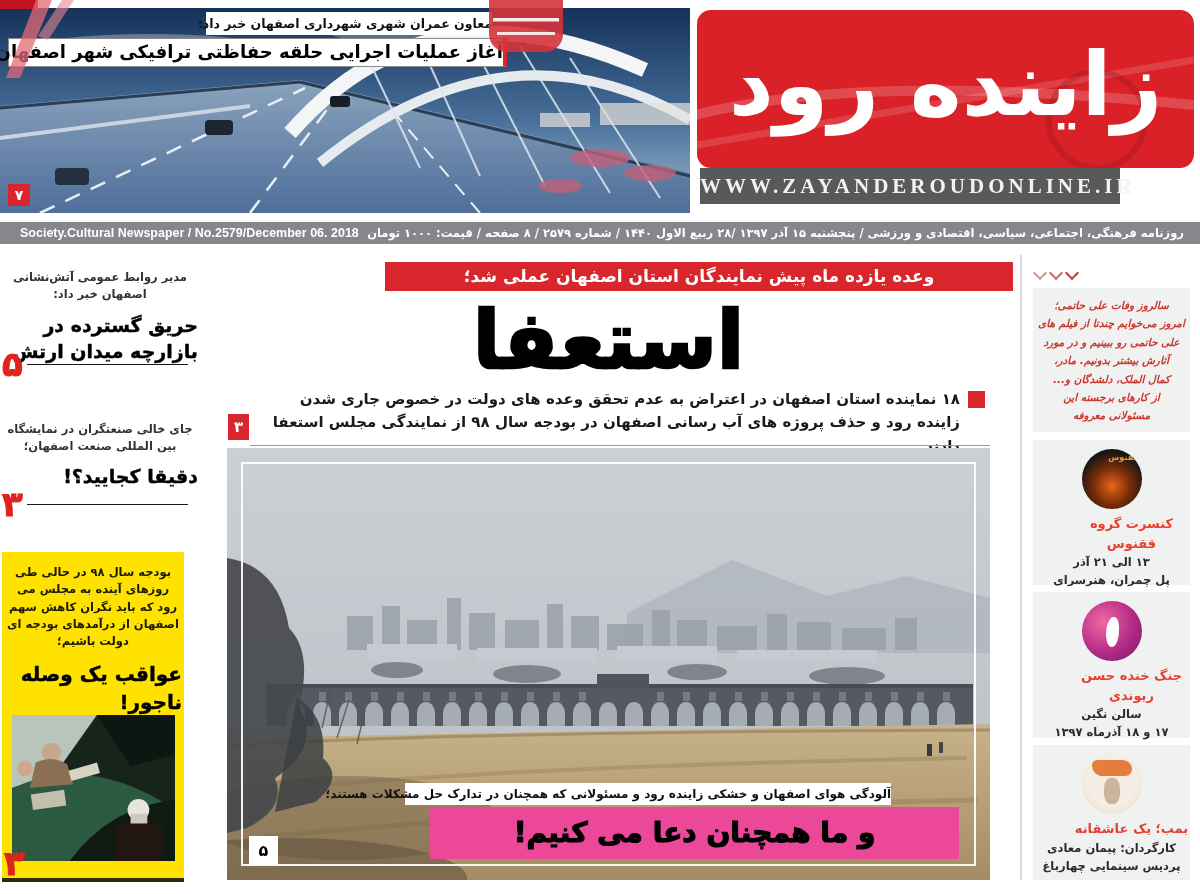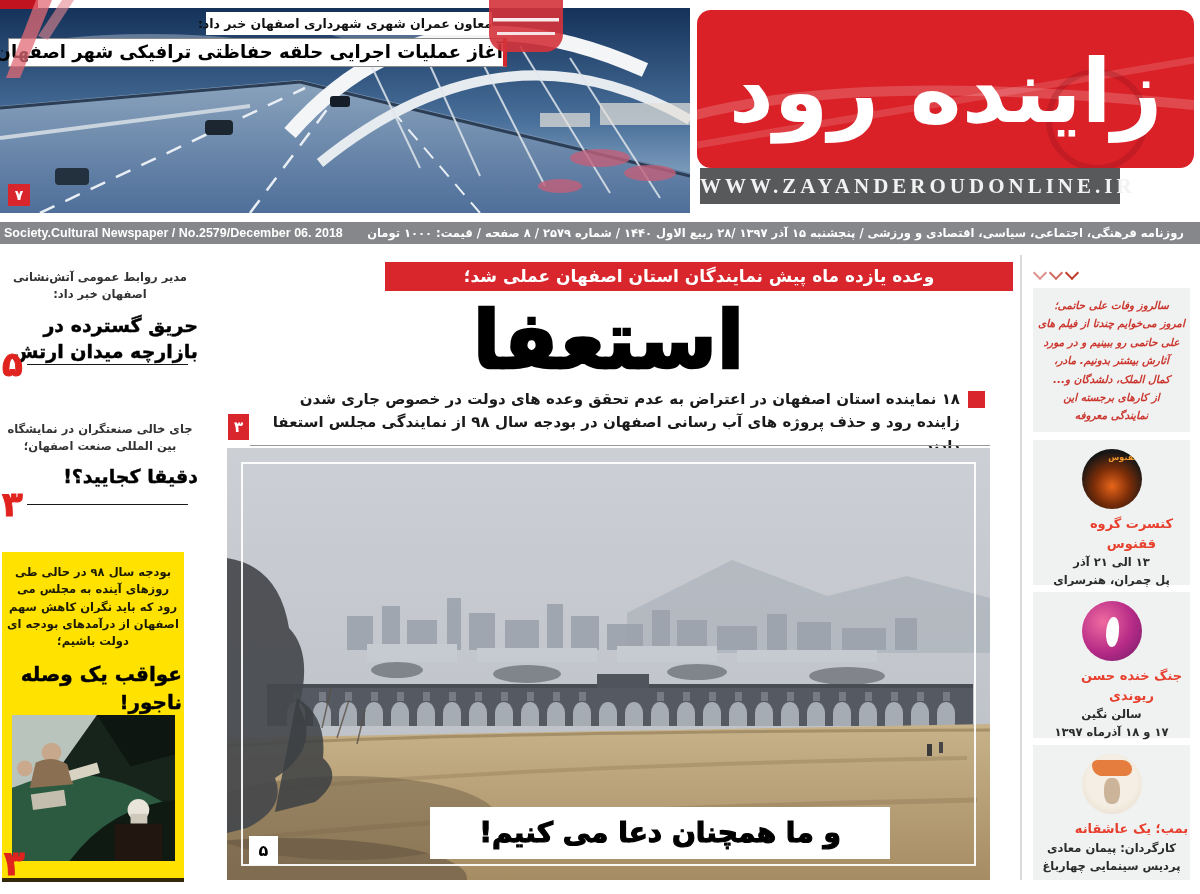--- a/index.html
+++ b/index.html
@@ -16,31 +16,31 @@
       border-right:4px solid #d4262b;color:#000;font-size:18px;font-weight:bold;line-height:26px;
       text-align:center;white-space:nowrap;direction:rtl;}
   .pagebox{background:#d9262c;color:#fff;font-weight:bold;text-align:center;}
   #top-pagenum{left:8px;top:176px;width:22px;height:22px;font-size:14px;line-height:22px;}
   #corner-frag{left:0;top:0;width:110px;height:100px;pointer-events:none;}
   #frag2{left:483px;top:0;width:86px;height:60px;pointer-events:none;}
 
   
   #logo-red{left:697px;top:10px;width:497px;height:158px;background:#da2128;border-radius:14px;overflow:hidden;}
   #logo-red .swirl{position:absolute;left:0;top:0;width:100%;height:100%;}
-  #logo-text{position:absolute;left:0;top:7px;width:100%;height:100%;color:#fff;font-size:88px;font-weight:bold;
+  #logo-text{position:absolute;left:0;top:0;width:100%;height:100%;color:#fff;font-size:88px;font-weight:bold;
       line-height:150px;text-align:center;direction:rtl;letter-spacing:-2px;}
   #logo-url{left:700px;top:168px;width:420px;height:36px;background:#58595b;color:#f2f2f2;
       font-family:"Liberation Serif",serif;font-weight:bold;font-size:21px;letter-spacing:4px;
       line-height:36px;text-align:left;}
 
   
   #info-bar{left:0;top:222px;width:1200px;height:22px;background:#85878a;color:#fff;
       display:flex;flex-direction:row-reverse;justify-content:space-between;align-items:center;}
   #info-fa{direction:rtl;font-size:11.5px;font-weight:bold;white-space:nowrap;padding-right:16px;}
-  #info-en{font-family:"Liberation Sans",sans-serif;font-size:12.5px;font-weight:bold;white-space:nowrap;padding-left:4px;}
+  #info-en{font-family:"Liberation Sans",sans-serif;font-size:12.5px;font-weight:bold;white-space:nowrap;padding-left:20px;}
 
   
   #left-col{left:0;top:255px;width:200px;height:625px;direction:rtl;}
   .lc-kicker{color:#333;font-size:11.5px;font-weight:bold;text-align:center;line-height:1.5;padding:0 4px;}
   .lc-headline{color:#000;font-size:19px;font-weight:bold;text-align:right;line-height:1.4;padding:0 2px;
       -webkit-text-stroke:0.4px #000;}
   .numrule{position:absolute;left:2px;display:flex;align-items:center;width:186px;direction:ltr;}
   .numrule .bignum{color:#e0231e;font-size:34px;font-weight:bold;line-height:34px;-webkit-text-stroke:1px #e0231e;}
   .numrule .rule{flex:1;border-top:1.5px solid #1a1a1a;margin-left:4px;}
   #yellow-box{position:absolute;left:2px;top:297px;width:182px;height:326px;background:#ffe200;
@@ -64,21 +64,21 @@
   #lead-rule{left:23px;top:190px;width:740px;border-top:1px solid #9a9a9a;}
 
   
   #main-photo{left:0;top:193px;width:763px;height:432px;overflow:hidden;background:#c6cad0;}
   #main-photo svg{display:block;width:100%;height:100%;}
   #photo-frame{position:absolute;left:14px;top:14px;right:14px;bottom:14px;
       border:2px solid rgba(255,255,255,0.92);}
   #photo-caption{position:absolute;left:178px;top:335px;width:486px;height:22px;background:#fff;
       color:#111;font-size:12px;font-weight:bold;line-height:22px;text-align:center;
       white-space:nowrap;direction:rtl;}
-  #photo-headline{position:absolute;left:203px;top:359px;width:460px;height:52px;background:#ffffff;
+  #photo-headline{position:absolute;left:203px;top:359px;width:529px;height:52px;background:#ec4899;
       color:#000;font-size:28px;font-weight:bold;line-height:52px;text-align:center;direction:rtl;
       -webkit-text-stroke:1.2px #000;}
   #photo-pagenum{position:absolute;left:22px;top:388px;width:29px;height:29px;background:#fff;
       color:#000;font-size:16px;font-weight:bold;line-height:29px;text-align:center;}
 
   
   #side-rule{left:1020px;top:255px;width:2px;height:625px;background:#d9dadb;}
   #chevrons{left:1035px;top:268px;display:flex;gap:6px;}
   #chevrons .chev{width:8px;height:8px;border-right:2.5px solid #c0392b;border-bottom:2.5px solid #c0392b;
       transform:rotate(45deg);}
@@ -338,40 +338,41 @@
       <path d="M70,250 q30,18 26,60 q22,20 -8,44 l-40,10 Z" fill="#3c3f43" opacity="0.85"></path>
       <g stroke="#5a5248" stroke-width="1.5" opacity="0.8">
         <line x1="95" y1="280" x2="104" y2="240"></line>
           <line x1="110" y1="290" x2="122" y2="252"></line>
         <line x1="130" y1="296" x2="138" y2="262"></line>
       </g>
       <rect x="700" y="296" width="5" height="12" fill="#3a3a3a"></rect>
       <rect x="712" y="294" width="4" height="11" fill="#454545"></rect>
     </svg>
     <div id="photo-frame"></div>
+    <div id="photo-caption">آلودگی هوای اصفهان و خشکی زاینده رود و مسئولانی که همچنان در تدارک حل مشکلات هستند؛</div>
     <div id="photo-headline">و ما همچنان دعا می کنیم!</div>
     <div id="photo-pagenum">۵</div>
   </div>
 </div>
 
 <div class="abs" id="side-rule"></div>
 <div class="abs" id="chevrons">
   <div class="chev"></div>
   <div class="chev"></div>
   <div class="chev"></div>
 </div>
 
 <div class="sidebox" id="note-box">
   <div class="note-line">سالروز وفات علی حاتمی؛</div>
   <div class="note-line">امروز می‌خوایم چندتا از فیلم های</div>
   <div class="note-line">علی حاتمی رو ببینیم و در مورد</div>
   <div class="note-line">آثارش بیشتر بدونیم. مادر،</div>
   <div class="note-line">کمال الملک، دلشدگان و...</div>
   <div class="note-line">از کارهای برجسته این</div>
-  <div class="note-line">نمایندگی معروفه</div>
+  <div class="note-line">مسئولانی معروفه</div>
 </div>
 
 <div class="sidebox" id="event1">
   <div class="ev-circle" id="ev1-circle">
     <div class="badge">ققنوس</div>
   </div>
   <div class="ev-title">کنسرت گروه ققنوس</div>
   <div class="ev-line">۱۳ الی ۲۱ آذر</div>
   <div class="ev-line">پل چمران، هنرسرای خورشید</div>
 </div>

